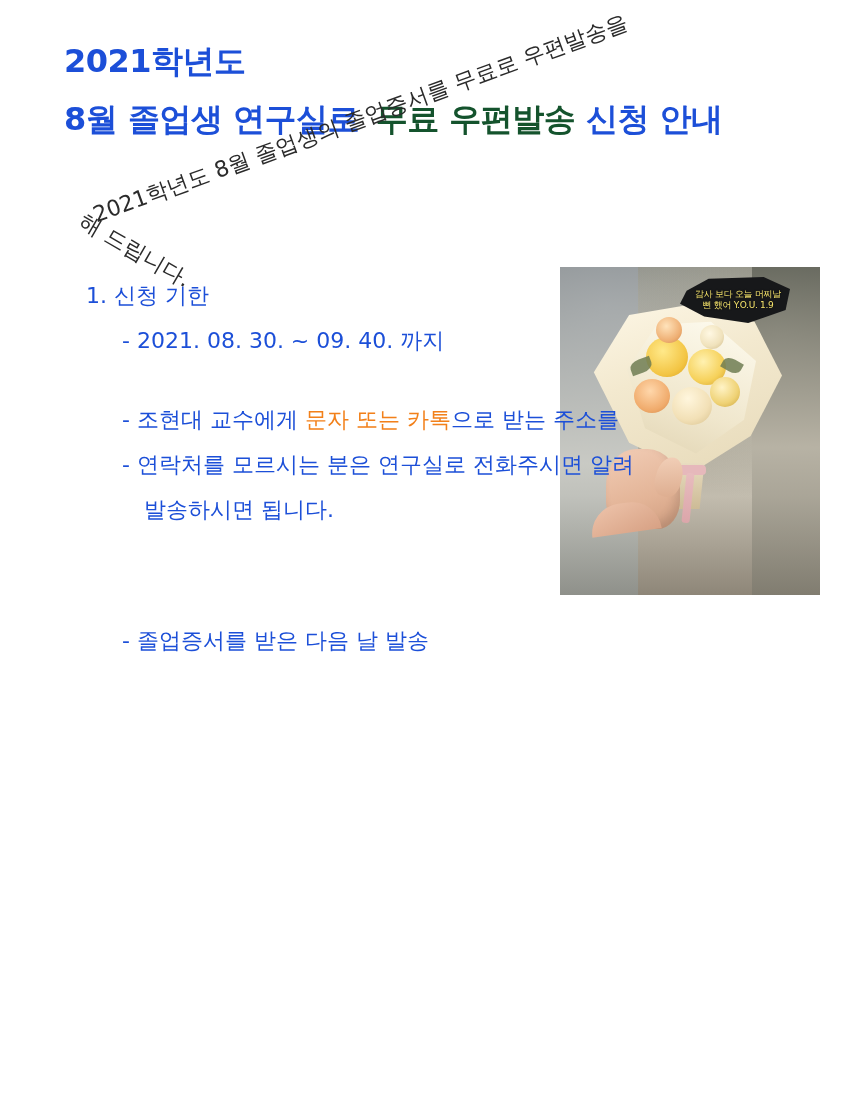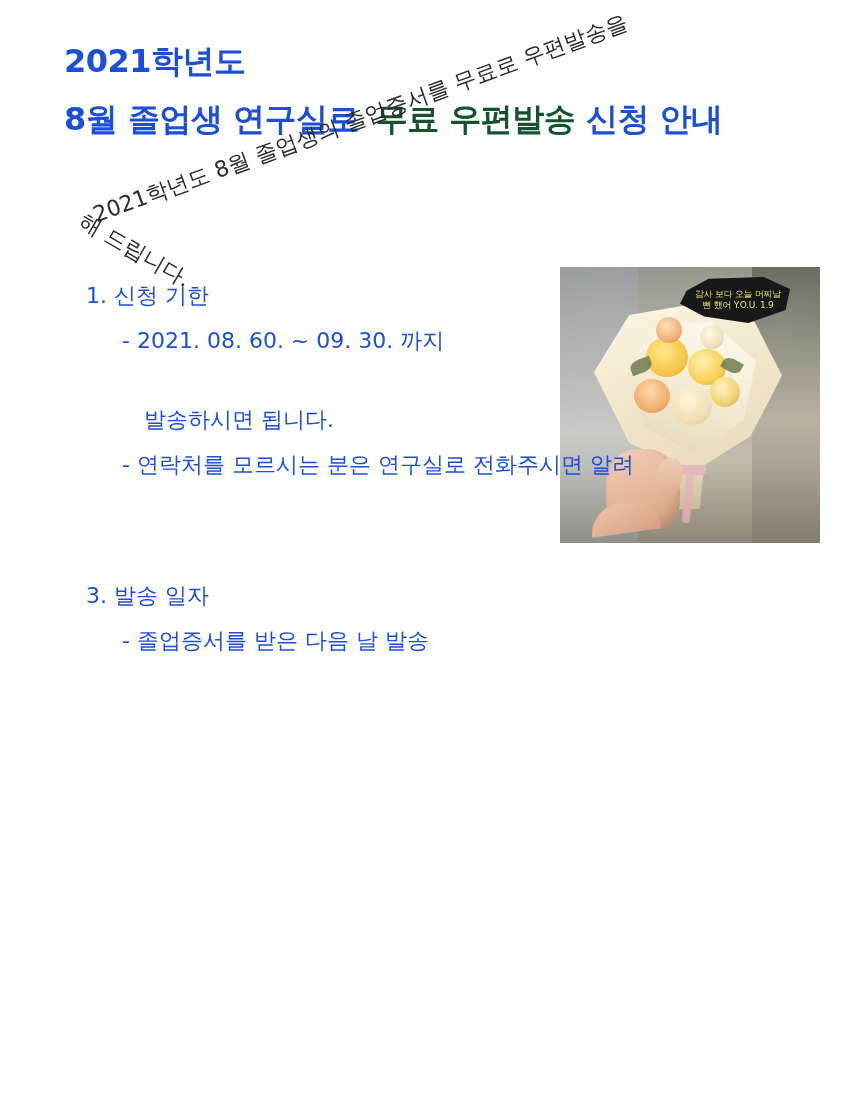--- a/index.html
+++ b/index.html
@@ -86,21 +86,21 @@
   .blue { color: #1c4fd8; }
   .orange { color: #f2801a; }
   .dark { color: #2b2b2b; }
 
   
   .photo {
     position: absolute;
     left: 560px;
     top: 267px;
     width: 260px;
-    height: 276px;
+    height: 328px;
     overflow: hidden;
     background: #b9b2a5;
   }
   .photo-inner {
     position: absolute;
     inset: 0;
     background:
       linear-gradient(180deg, #8d8e84 0%, #a7a396 24%, #b8b1a2 52%, #9a9384 100%);
   }
   
@@ -289,31 +289,31 @@
 
     <div class="intro">
       <div class="l1 dark">2021학년도 8월 졸업생의 졸업증서를 무료로 우편발송을</div>
       <div class="l2 dark">해 드립니다.</div>
     </div>
 
     <div class="gap-lg"></div>
 
     <div class="sec">
       <div class="sec-head blue">1. 신청 기한</div>
-      <div class="sec-item blue">- 2021. 08. 60. ~ 09. 30. 까지</div>
+      <div class="sec-item blue">- 2021. 08. 30. ~ 09. 40. 까지</div>
     </div>
 
     <div class="gap-md"></div>
 
     <div class="sec">
+      <div class="sec-item blue"><span>- 조현대 교수에게 </span><span class="orange">문자 또는 카톡</span><span>으로 받는 주소를</span></div>
+      <div class="sec-item blue">- 연락처를 모르시는 분은 연구실로 전화주시면 알려</div>
       <div class="sec-item cont blue">발송하시면 됩니다.</div>
-      <div class="sec-item blue">- 연락처를 모르시는 분은 연구실로 전화주시면 알려</div>
     </div>
 
     <div class="gap-xl"></div>
 
     <div class="sec">
-      <div class="sec-head blue">3. 발송 일자</div>
       <div class="sec-item blue">- 졸업증서를 받은 다음 날 발송</div>
     </div>
 
   </div>
 </div>
 
 </body></html>

